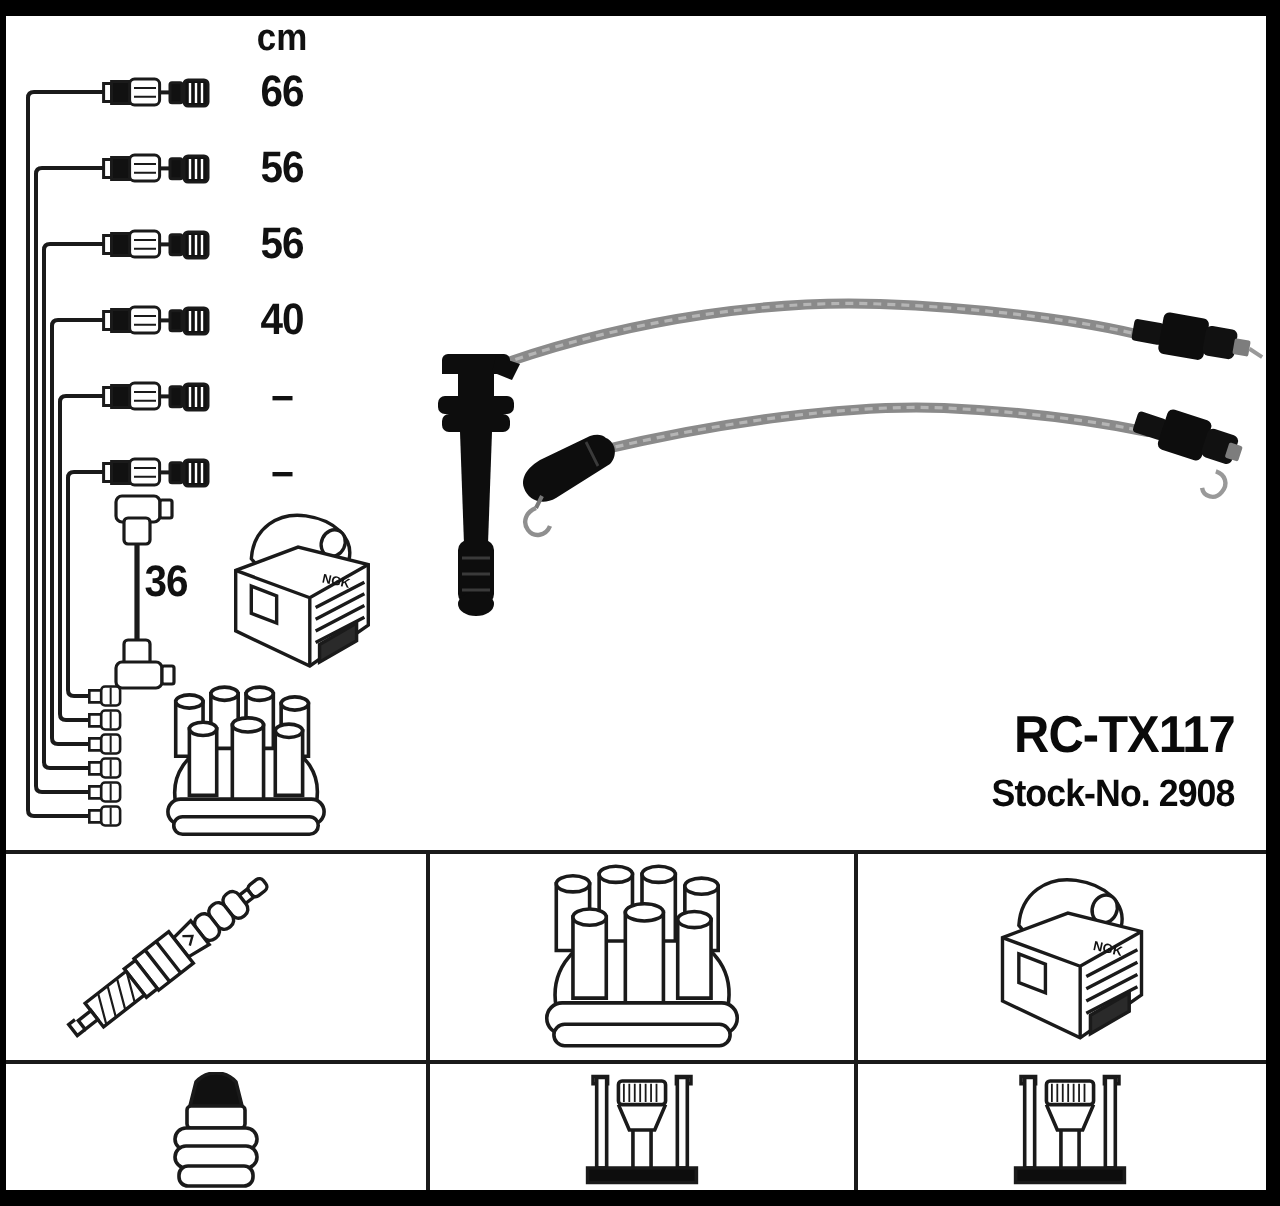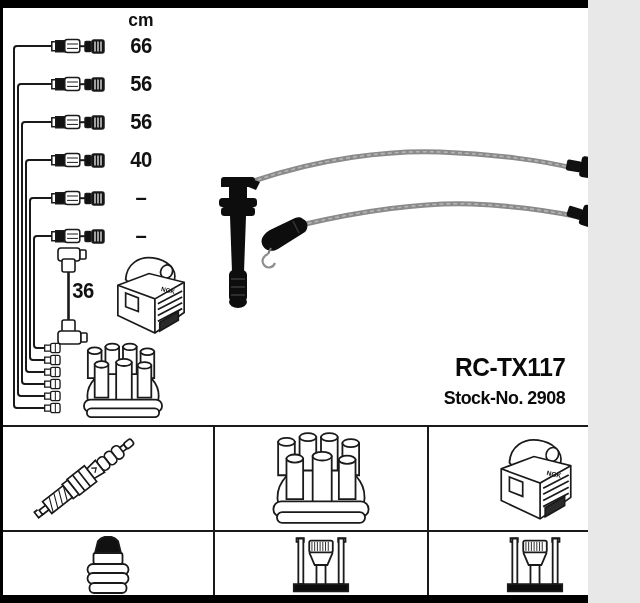--- a/index.html
+++ b/index.html
@@ -1,16 +1,16 @@
 <!DOCTYPE html>
 <html><head>
 <meta charset="utf-8">
 <style>
   html,body{margin:0;padding:0;background:#e8e8e8;}
-  #stage{position:relative;width:588px;height:603px;background:#fff;overflow:hidden;
+  #stage{position:relative;width:640px;height:603px;background:#fff;overflow:hidden;
          font-family:"Liberation Sans",sans-serif;}
   .bar{position:absolute;background:#000;}
   .ln{position:absolute;background:#1a1a1a;}
   .lbl{position:absolute;color:#111;font-weight:bold;text-align:center;
        transform:scaleX(.92);transform-origin:center;}
   .unit{font-size:19px;line-height:22px;}
   .len{font-size:22px;line-height:26px;letter-spacing:-.5px;}
   .right-lbl{position:absolute;color:#0a0a0a;font-weight:bold;text-align:right;
              transform:scaleX(.94);transform-origin:right center;letter-spacing:-.5px;}
   svg{position:absolute;left:0;top:0;}

